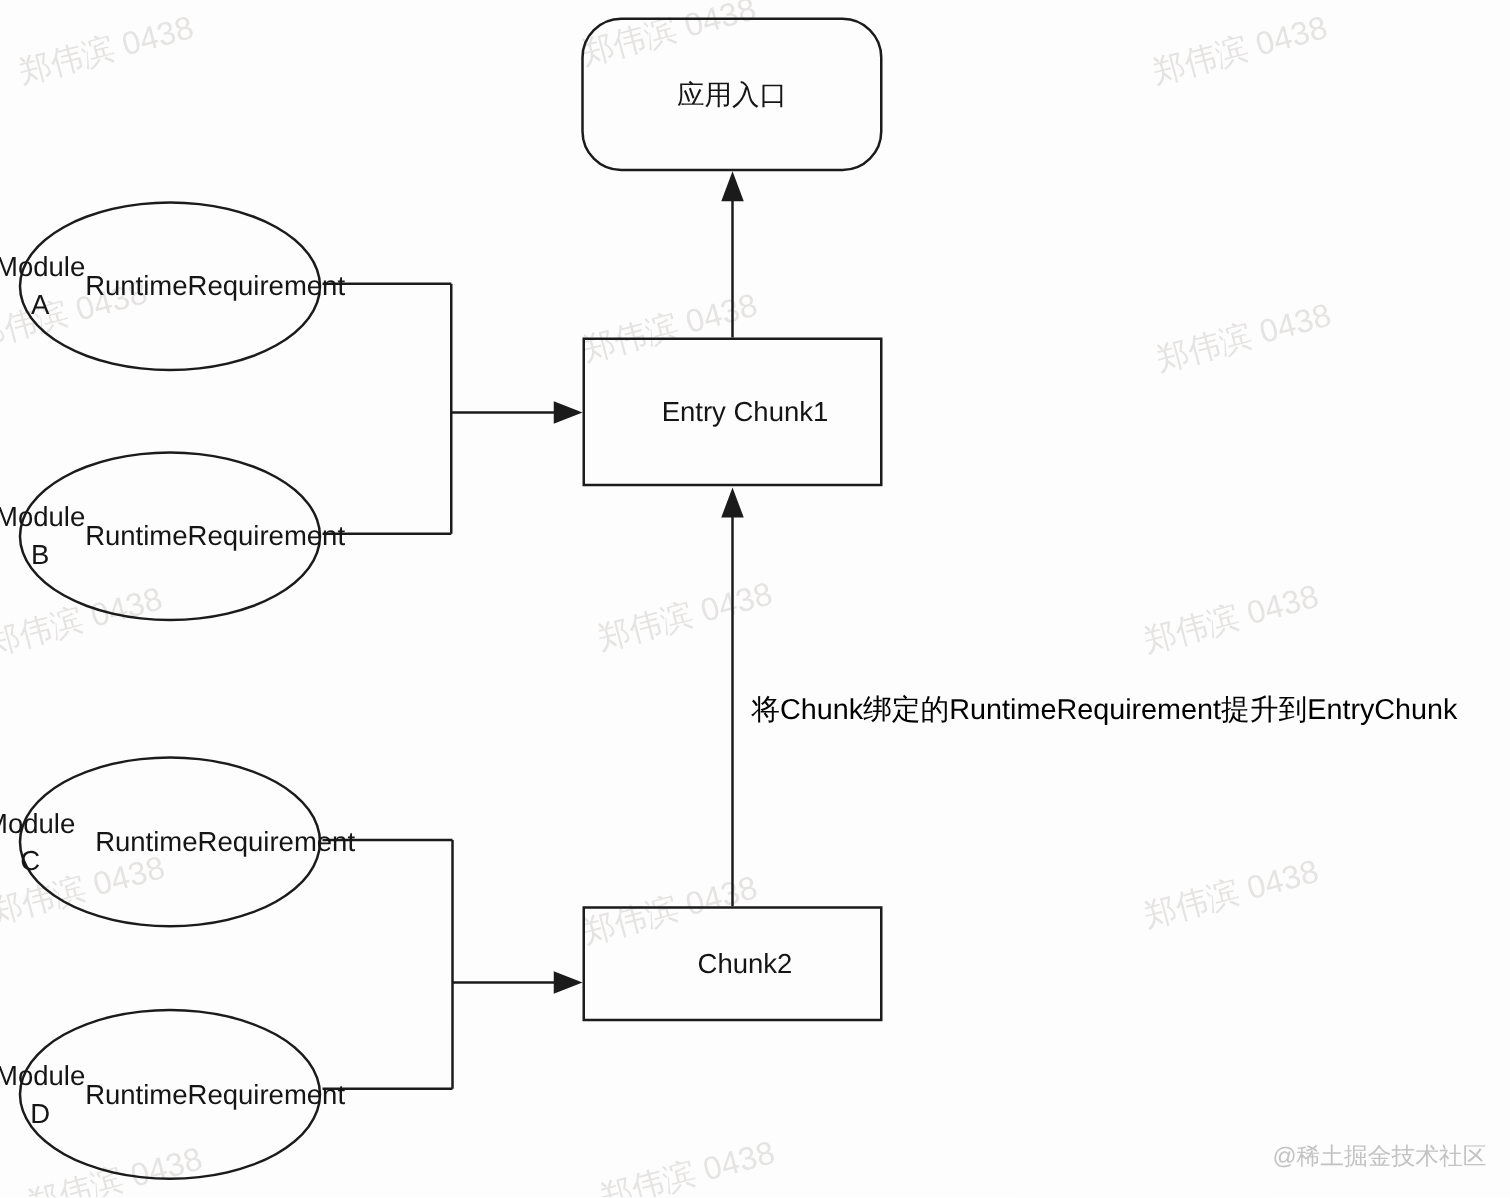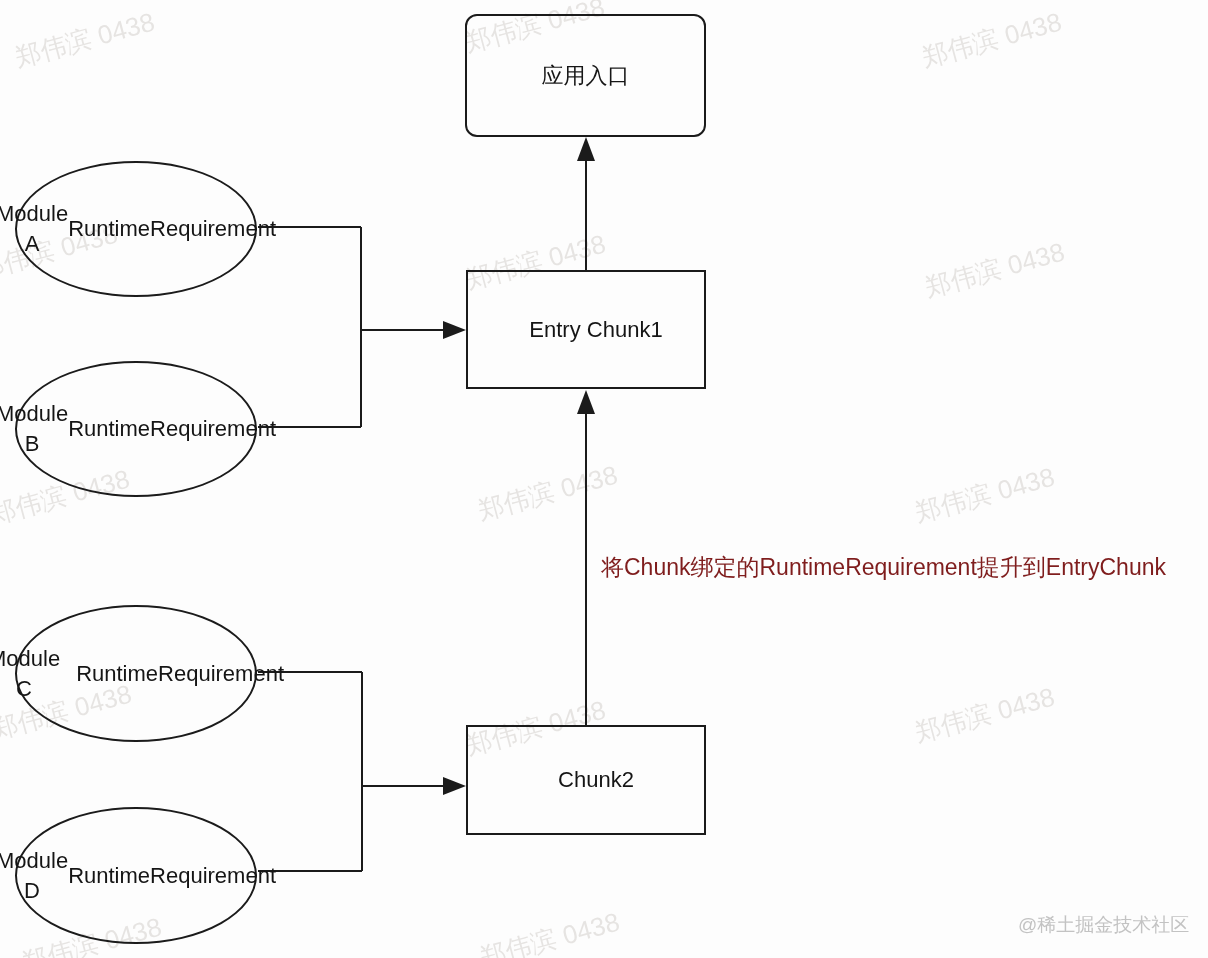--- a/index.html
+++ b/index.html
@@ -30,36 +30,36 @@
     background: transparent;
     box-sizing: border-box;
   }
   .rect-node {
     border: 2.5px solid #1b1b1b;
     font-size: 22px;
     padding-left: 20px;
   }
   .rounded-node {
     border: 2px solid #1b1b1b;
-    border-radius: 12px;
+    border-radius: 32px;
     font-size: 22px;
   }
   .ellipse-node {
     border: 2px solid #1b1b1b;
     border-radius: 50%;
     flex-direction: row;
     font-size: 22px;
     line-height: 30px;
   }
   .annotation {
     position: absolute;
     left: 601px;
     top: 552px;
     font-size: 23px;
-    color: #7f1d1d;
+    color: #000000;
     white-space: nowrap;
   }
   .watermark {
     position: absolute;
     font-size: 26px;
     color: rgba(152, 142, 132, 0.22);
     white-space: nowrap;
     transform: translate(-50%, -50%) rotate(-15deg);
     pointer-events: none;
     user-select: none;
@@ -115,21 +115,21 @@
   </svg>
 
   <div class="node rounded-node" style="left:465px; top:14px; width:241px; height:123px;">
     <span>应用入口</span>
   </div>
 
   <div class="node rect-node" style="left:466px; top:270px; width:240px; height:119px;">
     <span>Entry Chunk1</span>
   </div>
 
-  <div class="node rect-node" style="left:466px; top:725px; width:240px; height:110px;">
+  <div class="node rect-node" style="left:466px; top:725px; width:240px; height:92px;">
     <span>Chunk2</span>
   </div>
 
   <div class="node ellipse-node" style="left:15px; top:161px; width:242px; height:136px;">
     <span>Module A</span>
     <span>RuntimeRequirement</span>
   </div>
 
   <div class="node ellipse-node" style="left:15px; top:361px; width:242px; height:136px;text-align:center;">
     <span>Module B</span>

